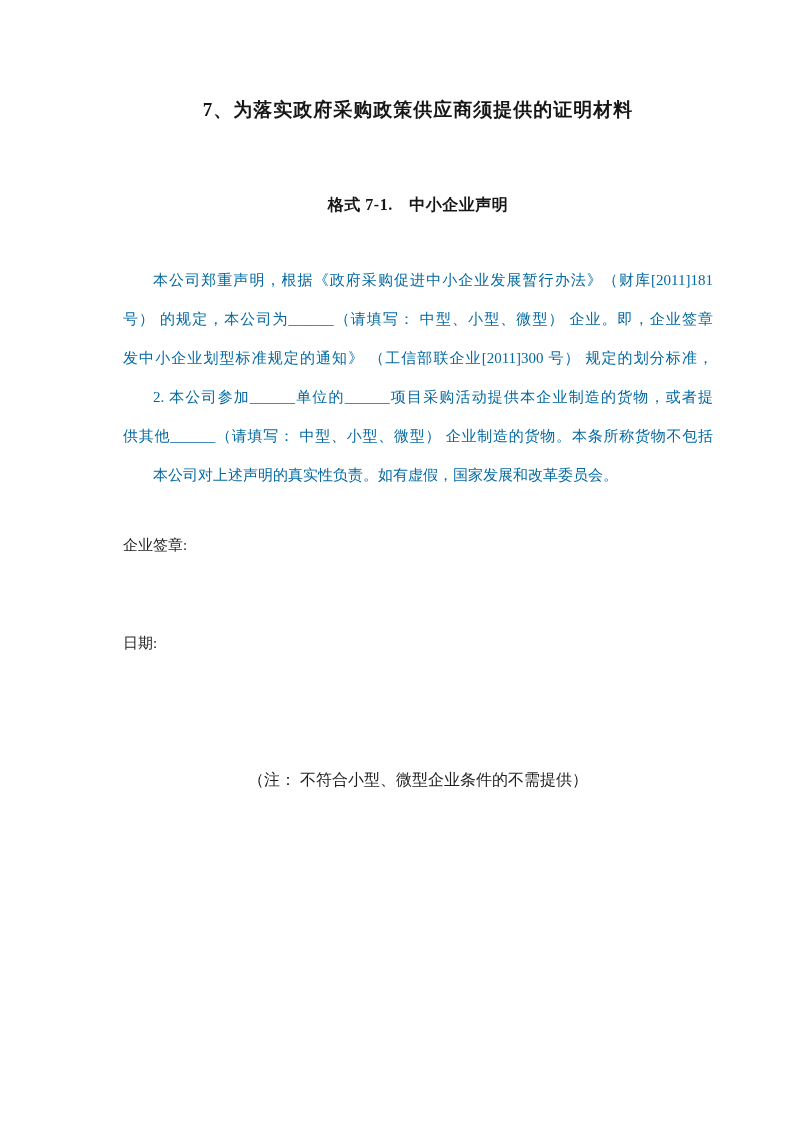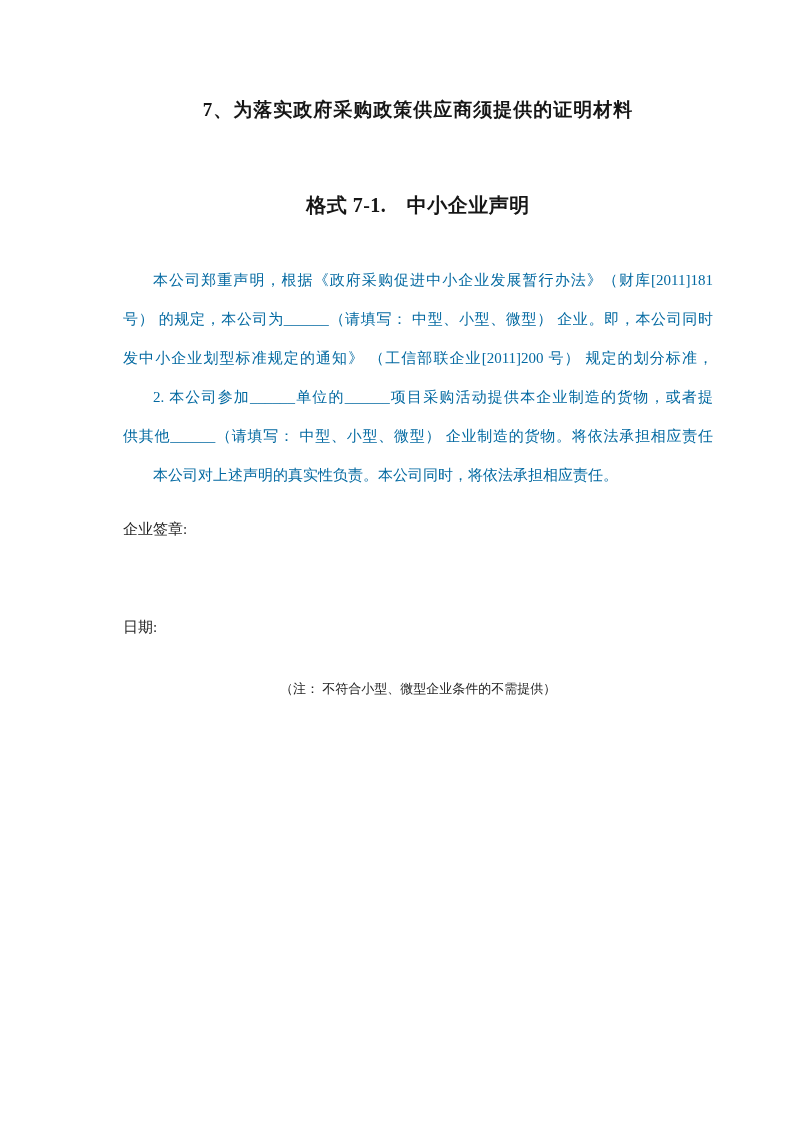--- a/index.html
+++ b/index.html
@@ -18,21 +18,21 @@
     margin-top: 97px;
     font-size: 19px;
     line-height: 26px;
     font-weight: bold;
     text-align: center;
     color: #161616;
     letter-spacing: 1px;
   }
   .form-title {
     margin-top: 72px;
-    font-size: 20px;
+    font-size: 16px;
     line-height: 20px;
     font-weight: bold;
     text-align: center;
     color: #161616;
     letter-spacing: 0.5px;
   }
   .declaration {
     margin-top: 46px;
   }
   .line {
@@ -42,25 +42,25 @@
     text-align-last: justify;
     color: #0369a1;
   }
   .line.end { text-align-last: left; }
   .line.indent { text-indent: 2em; }
   .sig-label {
     font-size: 15px;
     line-height: 20px;
     color: #1e1e1e;
   }
-  .seal-label { margin-top: 24px; }
+  .seal-label { margin-top: 40px; }
   .date-label { margin-top: 78px; }
   .note-line {
-    margin-top: 42px;
-    font-size: 13px;
+    margin-top: 117px;
+    font-size: 16px;
     line-height: 20px;
     text-align: center;
     color: #1e1e1e;
   }
   .page-number {
     position: absolute;
     top: 1046px;
     left: 123px;
     right: 87px;
     text-align: center;
@@ -73,28 +73,28 @@
 <body>
 
 <div class="page">
 
   <h1 class="doc-title">7、为落实政府采购政策供应商须提供的证明材料</h1>
 
   <h2 class="form-title">格式 7-1.　中小企业声明</h2>
 
   <div class="declaration">
     <div class="line indent">本公司郑重声明，根据《政府采购促进中小企业发展暂行办法》（财库[2011]181</div>
-    <div class="line">号） 的规定，本公司为______（请填写： 中型、小型、微型） 企业。即，本公司同时</div>
+    <div class="line">号） 的规定，本公司为______（请填写： 中型、小型、微型） 企业。即，企业签章</div>
 
-    <div class="line">发中小企业划型标准规定的通知》 （工信部联企业[2011]200 号） 规定的划分标准，</div>
+    <div class="line">发中小企业划型标准规定的通知》 （工信部联企业[2011]300 号） 规定的划分标准，</div>
 
     <div class="line indent">2. 本公司参加______单位的______项目采购活动提供本企业制造的货物，或者提</div>
-    <div class="line">供其他______（请填写： 中型、小型、微型） 企业制造的货物。将依法承担相应责任</div>
+    <div class="line">供其他______（请填写： 中型、小型、微型） 企业制造的货物。本条所称货物不包括</div>
 
-    <div class="line indent end">本公司对上述声明的真实性负责。本公司同时，将依法承担相应责任。</div>
+    <div class="line indent end">本公司对上述声明的真实性负责。如有虚假，国家发展和改革委员会。</div>
   </div>
 
   <div class="sig-label seal-label">企业签章:</div>
 
   <div class="sig-label date-label">日期:</div>
 
   <div class="note-line">（注： 不符合小型、微型企业条件的不需提供）</div>
 
   <div class="page-number">28</div>
 

